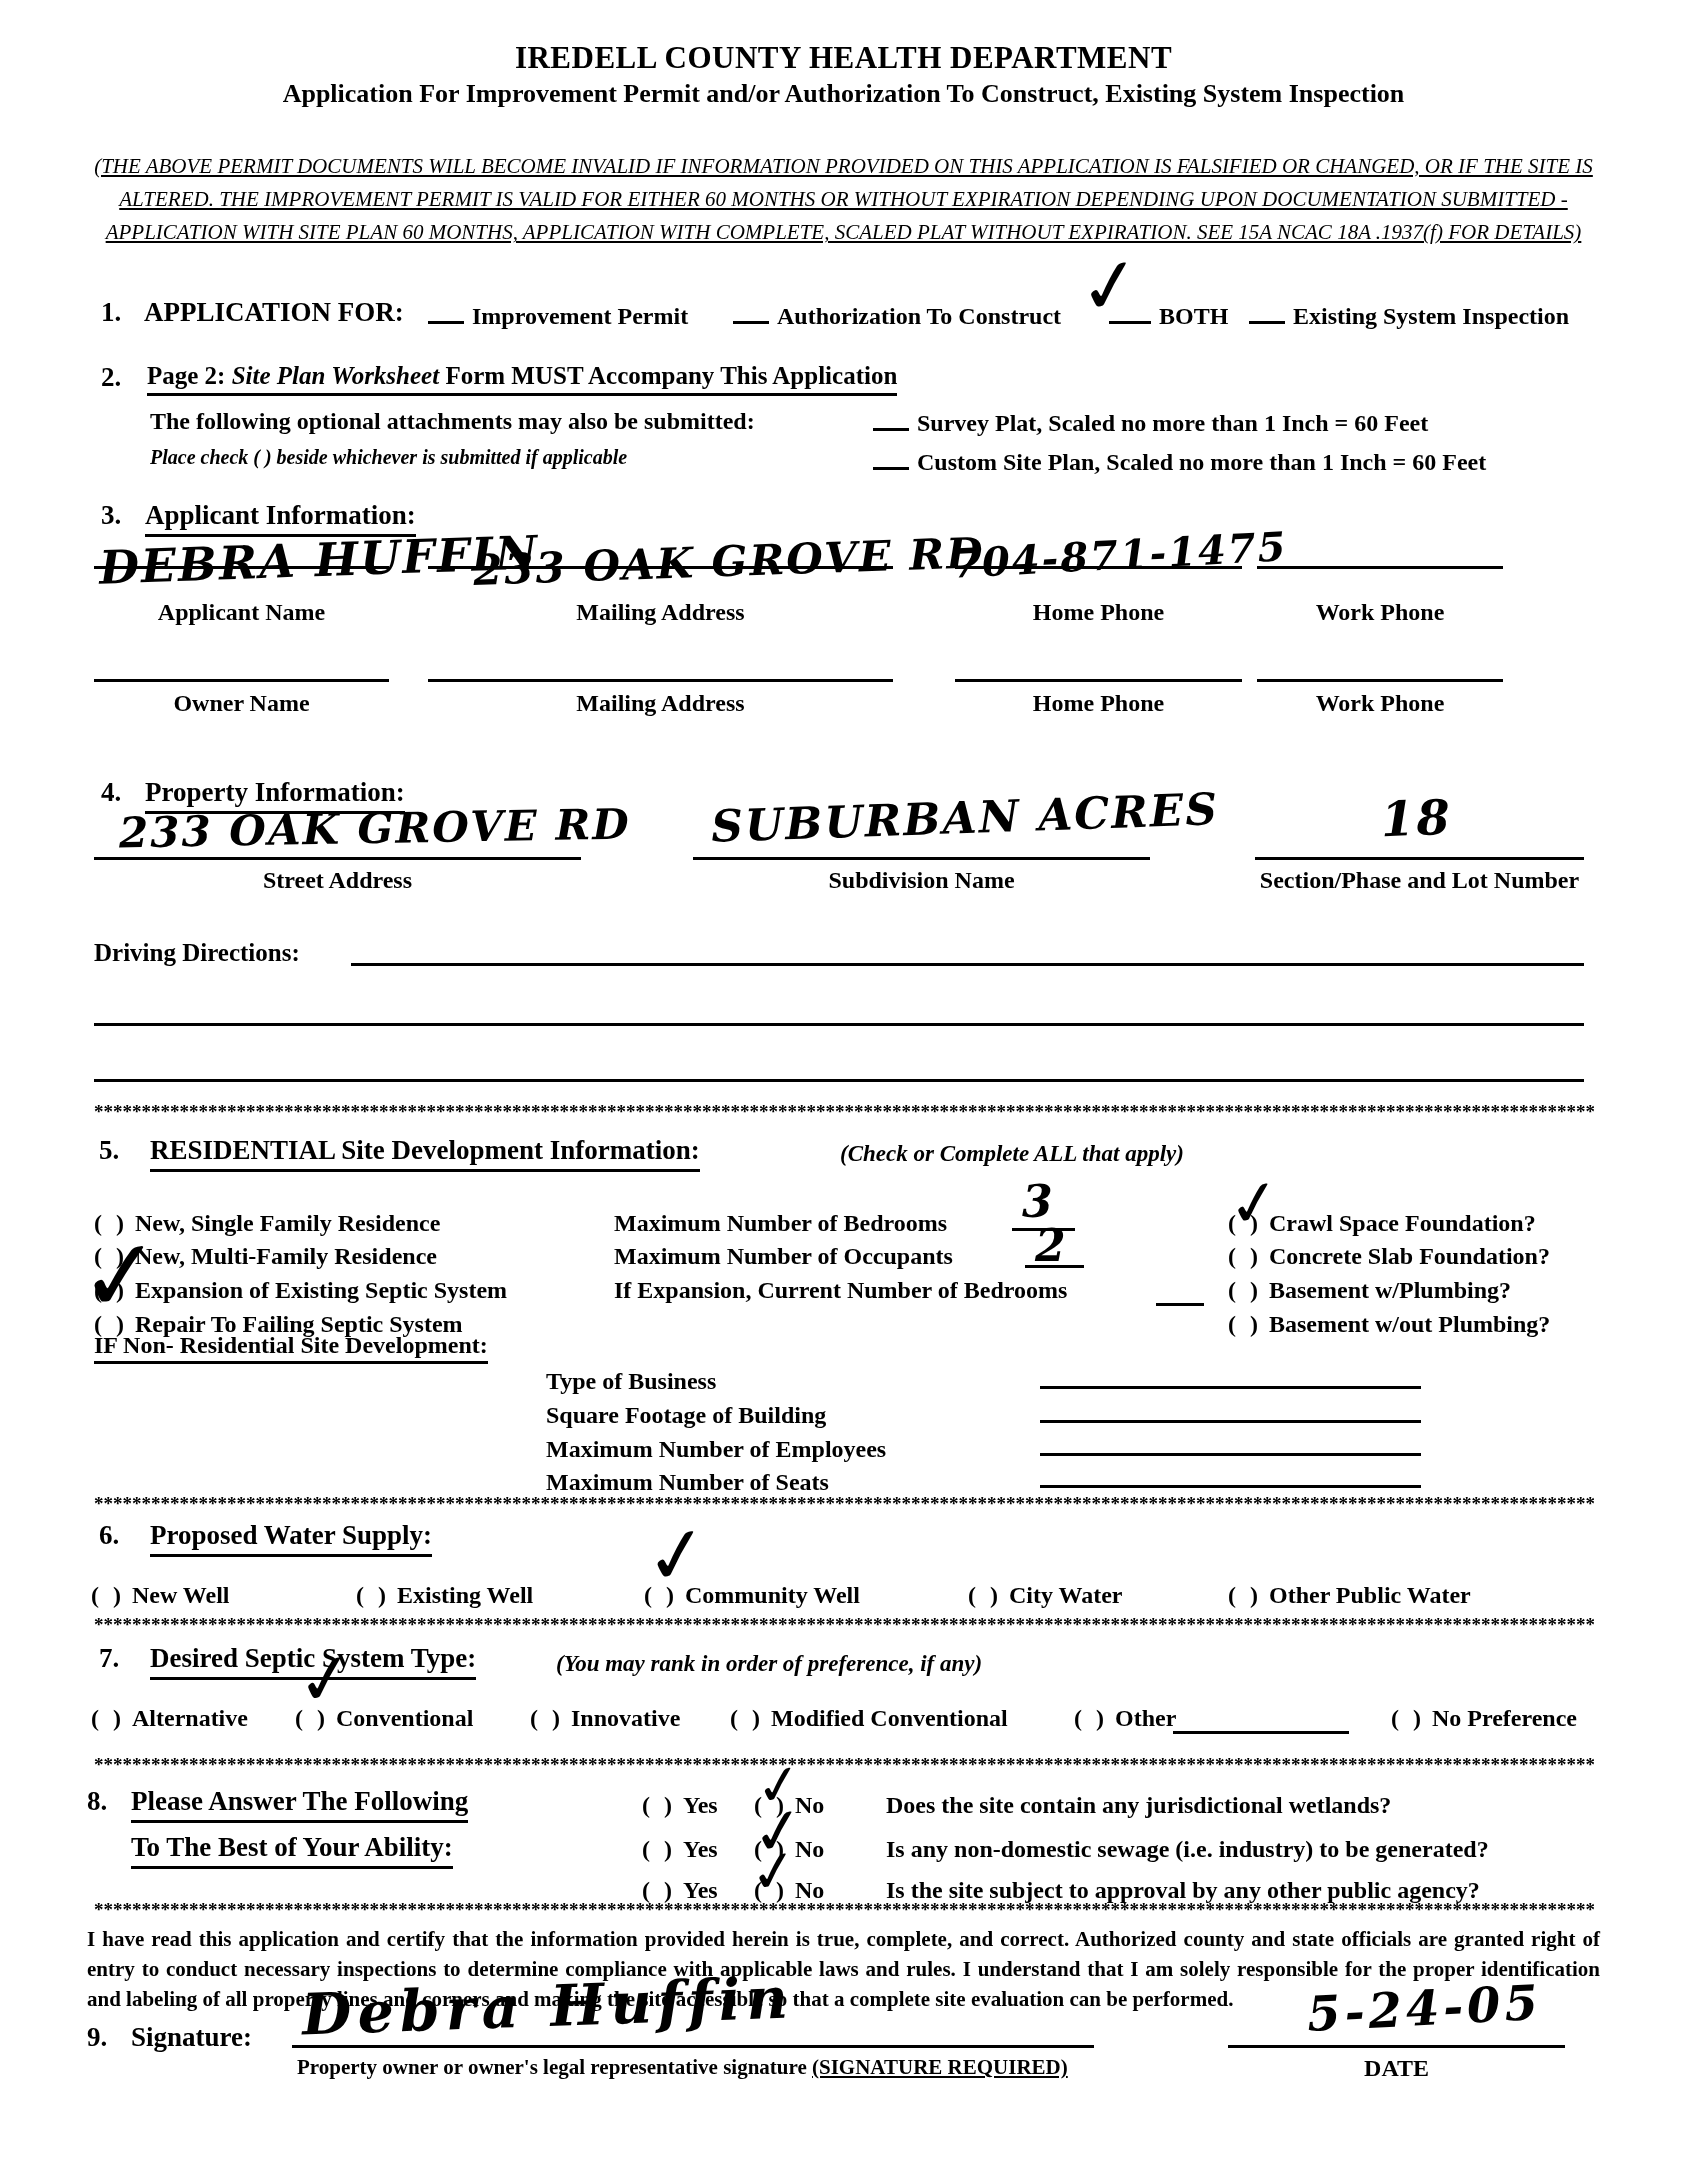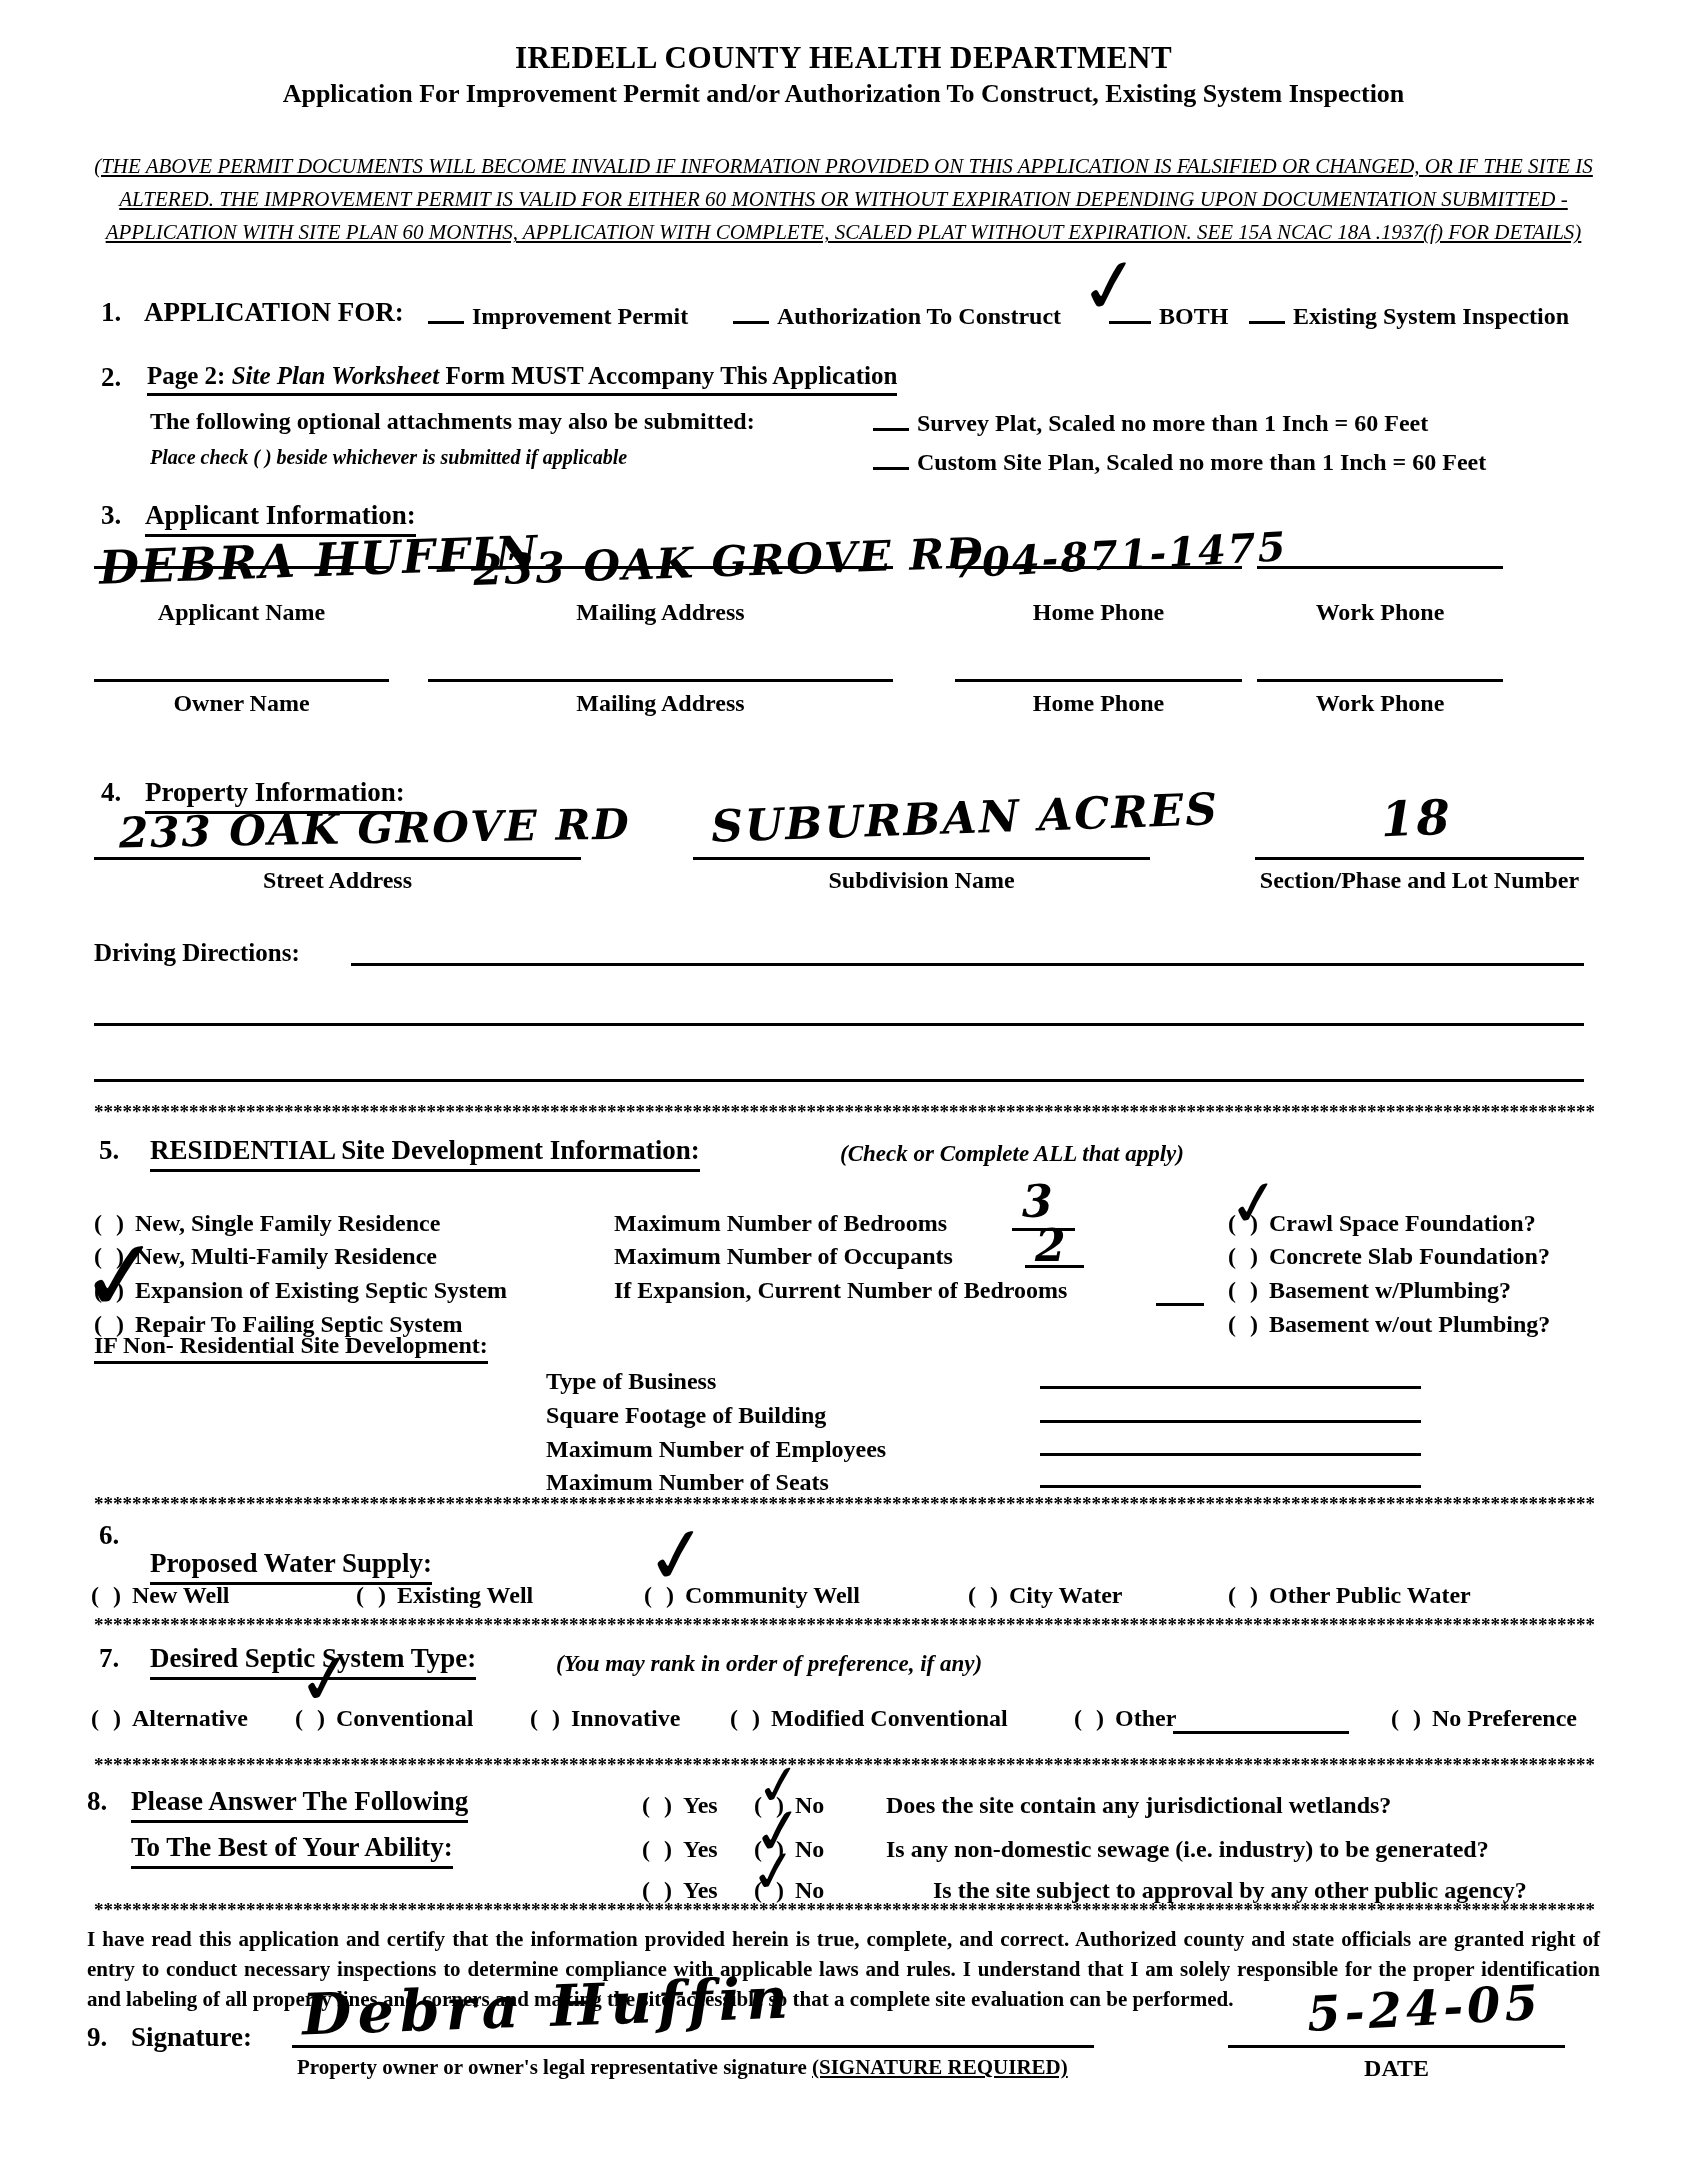--- a/index.html
+++ b/index.html
@@ -144,21 +144,21 @@
     <span class="abs t24" style="left:546px;top:1436px;">Maximum Number of Employees</span>
     <span class="ln" style="left:1040px;top:1453px;width:381px;"></span>
     <span class="abs t24" style="left:546px;top:1469px;">Maximum Number of Seats</span>
     <span class="ln" style="left:1040px;top:1485px;width:381px;"></span>
   </div>
 
   <div class="stars" style="left:94px;top:1493px;">****************************************************************************************************************************************************************</div>
 
   <div>
     <span class="abs sec" style="left:99px;top:1520px;">6.</span>
-    <span class="abs sec secu" style="left:150px;top:1520px;margin-top:28px;">Proposed Water Supply:</span>
+    <span class="abs sec secu" style="left:150px;top:1520px;">Proposed Water Supply:</span>
     <span class="opt" style="left:91px;top:1582px;"><span class="box">( )</span><span>New Well</span></span>
     <span class="opt" style="left:356px;top:1582px;"><span class="box">( )</span><span>Existing Well</span></span>
     <span class="opt" style="left:644px;top:1582px;"><span class="box">( )</span><span>Community Well</span></span>
     <span class="chk" style="left:645px;top:1517px;font-size:77px;">✓</span>
     <span class="opt" style="left:968px;top:1582px;"><span class="box">( )</span><span>City Water</span></span>
     <span class="opt" style="left:1228px;top:1582px;"><span class="box">( )</span><span>Other Public Water</span></span>
   </div>
 
   <div class="stars" style="left:94px;top:1614px;">****************************************************************************************************************************************************************</div>
 
@@ -189,21 +189,21 @@
     <span class="abs t24" style="left:886px;top:1792px;">Does the site contain any jurisdictional wetlands?</span>
 
     <span class="opt" style="left:642px;top:1836px;"><span class="box">( )</span><span>Yes</span></span>
     <span class="opt" style="left:754px;top:1836px;"><span class="box">( )</span><span>No</span></span>
     <span class="chk" style="left:752px;top:1800px;font-size:63px;">✓</span>
     <span class="abs t24" style="left:886px;top:1836px;">Is any non-domestic sewage (i.e. industry) to be generated?</span>
 
     <span class="opt" style="left:642px;top:1877px;"><span class="box">( )</span><span>Yes</span></span>
     <span class="opt" style="left:754px;top:1877px;"><span class="box">( )</span><span>No</span></span>
     <span class="chk" style="left:750px;top:1843px;font-size:57px;">✓</span>
-    <span class="abs t24" style="left:886px;top:1877px;margin-left:47px;">Is the site subject to approval by any other public agency?</span>
+    <span class="abs t24" style="left:886px;top:1877px;">Is the site subject to approval by any other public agency?</span>
   </div>
 
   <div class="stars" style="left:94px;top:1899px;">****************************************************************************************************************************************************************</div>
 
   <div class="cert" style="left:87px;top:1925px;width:1513px;">I have read this application and certify that the information provided herein is true, complete, and correct.  Authorized county and state officials are granted right of entry to conduct necessary inspections to determine compliance with applicable laws and rules.  I understand that I am solely responsible for the proper identification and labeling of all property lines and corners and making the site accessible so that a complete site evaluation can be performed.</div>
 
   <div>
     <span class="abs sec" style="left:87px;top:2022px;">9.</span>
     <span class="abs sec" style="left:131px;top:2022px;">Signature:</span>
     <span class="hand" style="left:302px;top:1972px;font-size:57px;letter-spacing:6px;transform:rotate(-2deg);">Debra Huffin</span>

